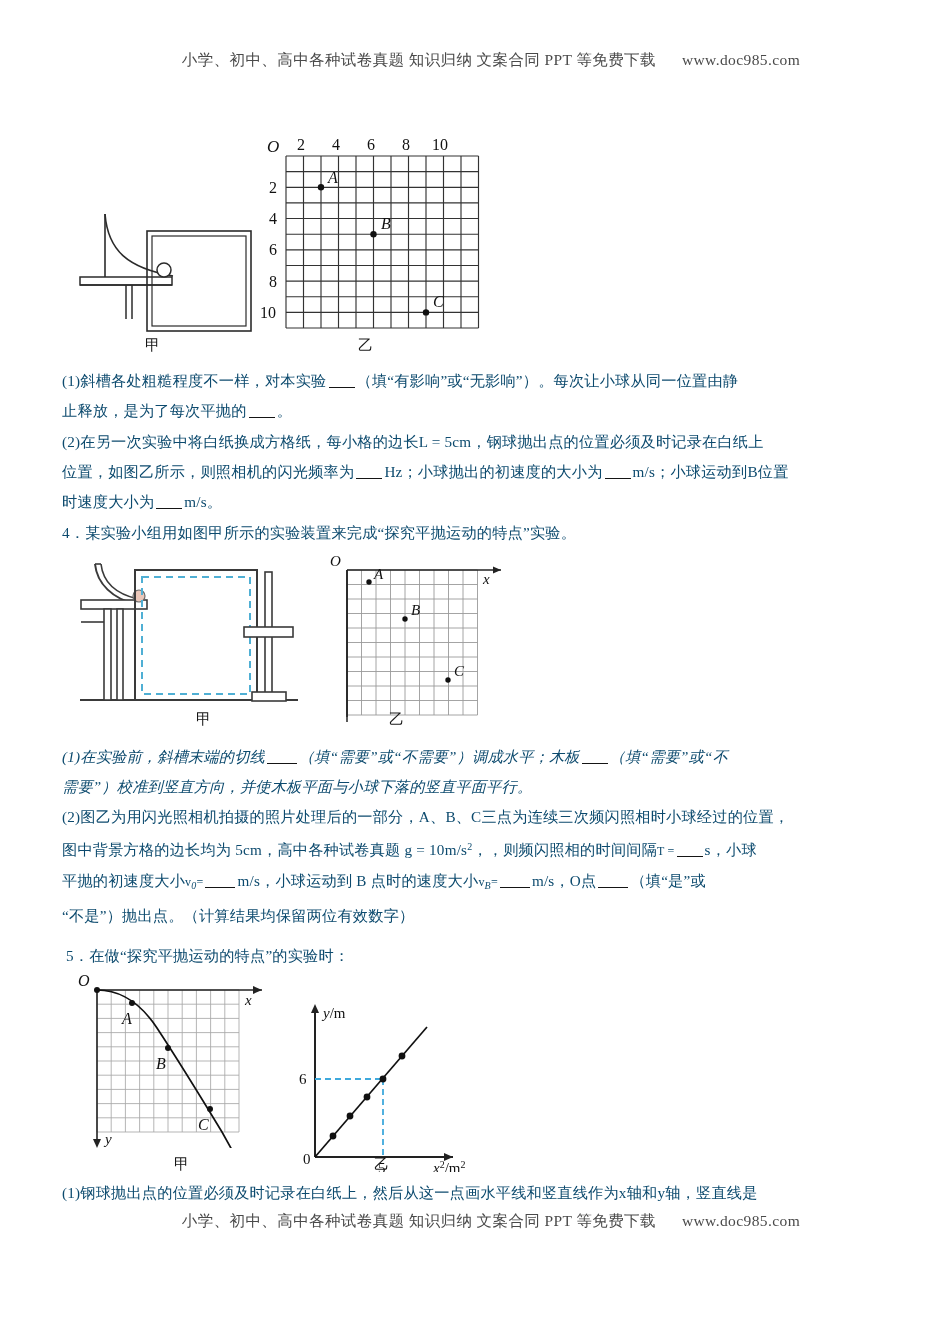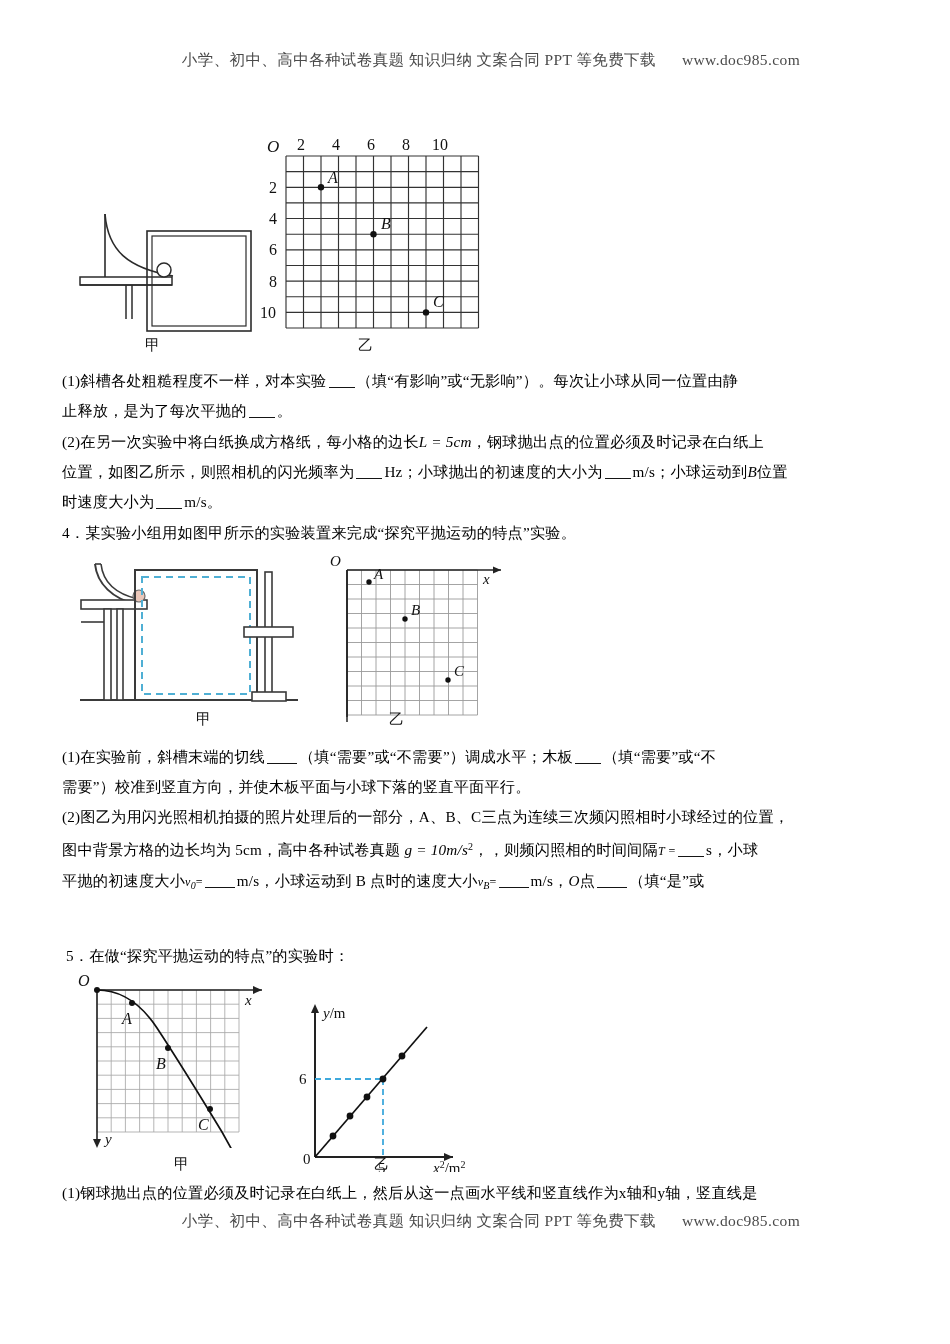--- a/index.html
+++ b/index.html
@@ -22,29 +22,29 @@
   }
   .wm-top { top:50px; }
   .wm-bottom { top:1211px; }
   .wm .url { font-family:"Liberation Serif", serif; margin-left:26px; }
 
   .ptext {
     position:absolute;
     font-family:"Liberation Serif", serif;
     font-size:15.2px;
     line-height:30px;
-    color:#000000;
+    color:#0c4a6e;
     letter-spacing:0.2px;
   }
   .ptext .blank {
     display:inline-block; border-bottom:1.6px solid #151515;
     width:26px; height:14px; margin:0 2px; vertical-align:-2px;
   }
   .ptext .blank.w2 { width:30px; }
-  .ital { font-style:italic; font-family:"Liberation Serif", serif; }
+  .ital { font-family:"Liberation Serif", serif; }
   .sub { font-size:10px; vertical-align:-3px; font-style:italic; }
   .sup { font-size:10px; vertical-align:5px; }
 
   .figlabel {
     position:absolute;
     font-family:"Liberation Serif", serif;
     font-size:15px; color:#151515;
   }
 
   svg { display:block; }
@@ -213,29 +213,30 @@
       <circle cx="44" cy="30" r="2.7" fill="#111"></circle>
       <text x="49" y="27" font-family="Liberation Serif, serif" font-size="15" font-style="italic" fill="#111">A</text>
       <circle cx="80" cy="67" r="2.7" fill="#111"></circle>
       <text x="86" y="63" font-family="Liberation Serif, serif" font-size="15" font-style="italic" fill="#111">B</text>
       <circle cx="123" cy="128" r="2.7" fill="#111"></circle>
       <text x="129" y="124" font-family="Liberation Serif, serif" font-size="15" font-style="italic" fill="#111">C</text>
     </svg>
   </div>
   <div class="figlabel" style="left:389px; top:710px;">乙</div>
 
-  <div class="ptext" style="left:62px; top:742px; width:828px;">
+  <div class="ptext" style="left:62px; top:742px; width:828px;font-style:italic;">
     <span>(1)在实验前，斜槽末端的切线</span><span class="blank w2"></span><span>（填“需要”或“不需要”）调成水平；木板</span><span class="blank"></span><span>（填“需要”或“不</span><br>
     <span>需要”）校准到竖直方向，并使木板平面与小球下落的竖直平面平行。</span>
   </div>
 
   <div class="ptext" style="left:62px; top:802px; width:828px;">
     <span>(2)图乙为用闪光照相机拍摄的照片处理后的一部分，A、B、C三点为连续三次频闪照相时小球经过的位置，</span><br>
     <span>图中背景方格的边长均为</span>&nbsp;<span>5cm</span><span>，高中各种试卷真题</span>&nbsp;<span class="ital">g = 10m/s</span><span class="sup">2</span><span>，，则频闪照相的时间间隔</span><span class="ital" style="font-size:12px;">T =</span><span class="blank"></span><span>s，小球</span><br>
     <span>平抛的初速度大小</span><span class="ital" style="font-size:12px;">v</span><span class="sub">0</span><span style="font-size:12px;">=</span><span class="blank w2"></span><span>m/s，小球运动到 B 点时的速度大小</span><span class="ital" style="font-size:12px;">v</span><span class="sub">B</span><span style="font-size:12px;">=</span><span class="blank w2"></span><span>m/s，</span><span class="ital">O</span><span>点</span><span class="blank w2"></span><span>（填“是”或</span><br>
+    <span>“不是”）抛出点。（计算结果均保留两位有效数字）</span>
   </div>
 
   <div class="ptext" style="left:66px; top:941px; width:828px;">5．在做“探究平抛运动的特点”的实验时：</div>
 
   <div class="fig" style="left:72px; top:968px;">
     <svg width="215" height="180" viewBox="0 0 215 180">
 
       <g stroke="#a8a8a8" stroke-width="0.85" fill="none">
         <line x1="25" y1="22" x2="25" y2="164"></line>
         <line x1="39.2" y1="22" x2="39.2" y2="164"></line>

